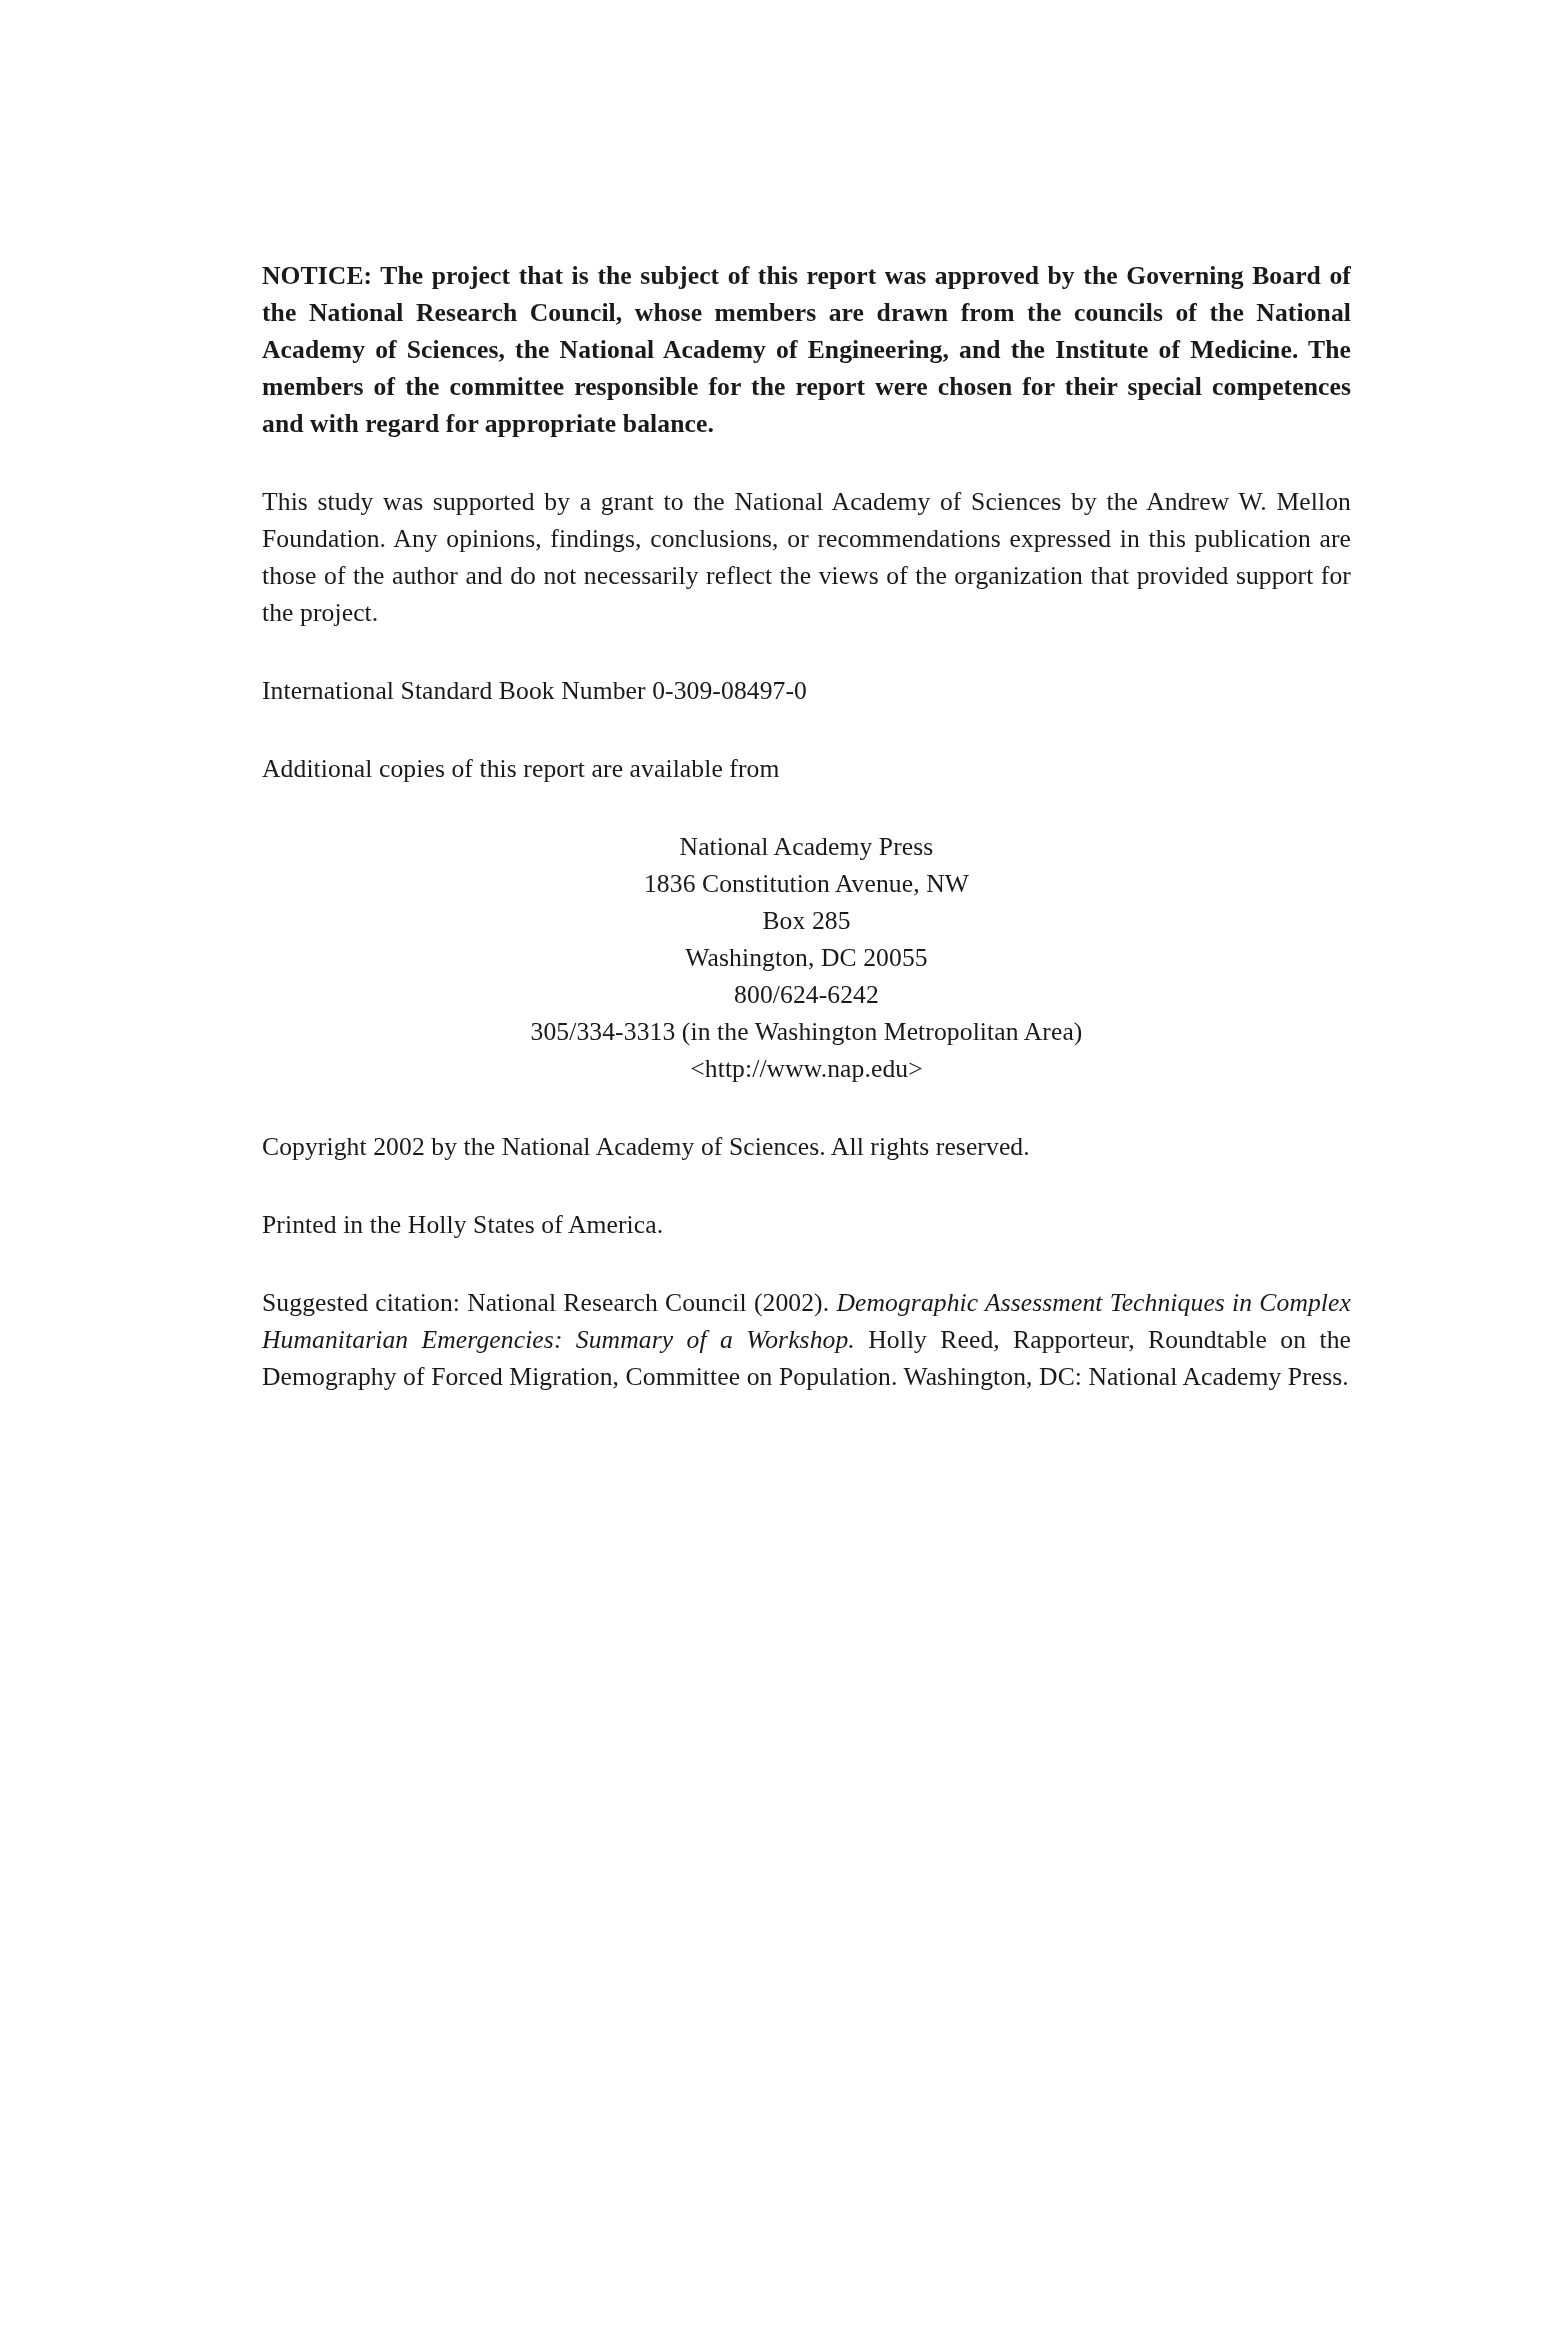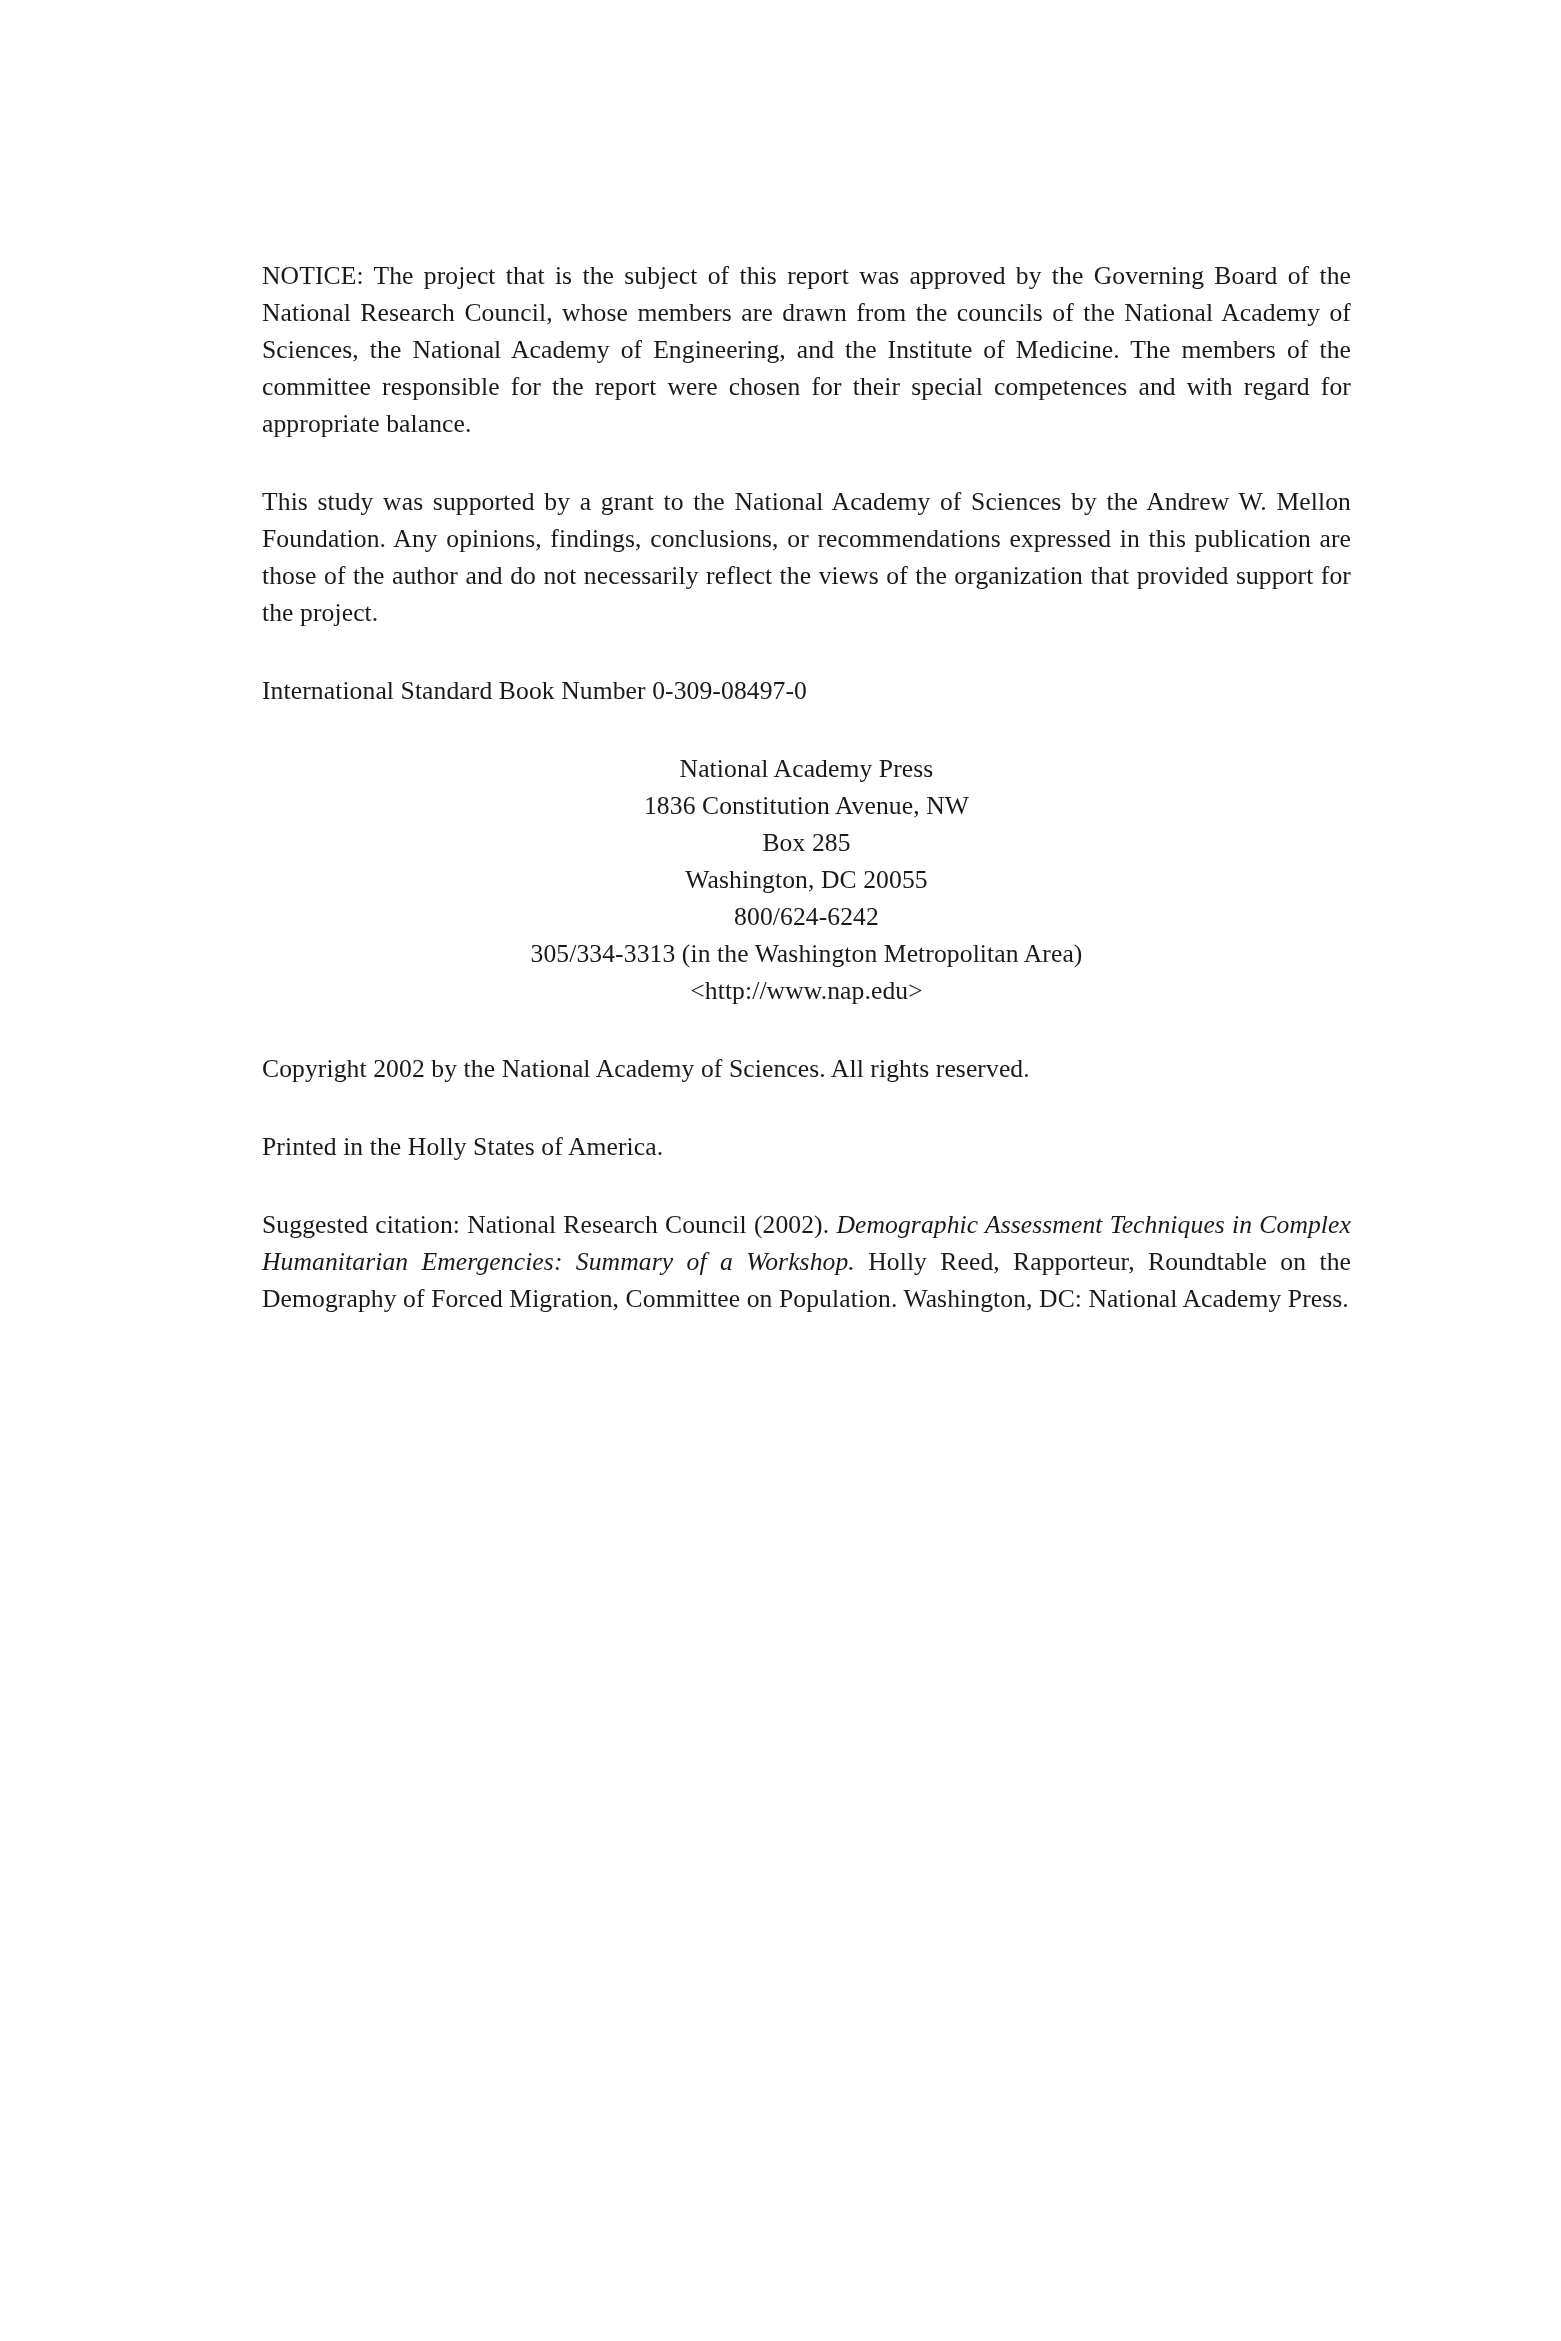--- a/index.html
+++ b/index.html
@@ -40,35 +40,36 @@
   }
   .block-left {
     text-align: center;
   }
   .addr-line {
     display: block;
   }
   em {
     font-style: italic;
   }
-  .gap-after-notice { margin-bottom: 41px; }
+  .gap-after-notice { margin-bottom: 41px; font-weight: bold; }
   .gap-std { margin-bottom: 41px; }
 </style>
 </head>
 <body>
 
 <div class="page">
   <div class="content">
 
     <p class="gap-after-notice">NOTICE: The project that is the subject of this report was approved by the Governing Board of the National Research Council, whose members are drawn from the councils of the National Academy of Sciences, the National Academy of Engineering, and the Institute of Medicine.  The members of the committee responsible for the report were chosen for their special competences and with regard for appropriate balance.</p>
 
     <p class="gap-std">This study was supported by a grant to the National Academy of Sciences by the Andrew W. Mellon Foundation.  Any opinions, findings, conclusions, or recommendations expressed in this publication are those of the author and do not necessarily reflect the views of the organization that provided support for the project.</p>
 
     <p class="gap-std">International Standard Book Number 0-309-08497-0</p>
 
+    <p class="gap-std">Additional copies of this report are available from</p>
 
     <p class="block-left gap-std">
       <span class="addr-line">National Academy Press</span>
       <span class="addr-line">1836 Constitution Avenue, NW</span>
       <span class="addr-line">Box 285</span>
       <span class="addr-line">Washington, DC  20055</span>
       <span class="addr-line">800/624-6242</span>
       <span class="addr-line">305/334-3313 (in the Washington Metropolitan Area)</span>
       <span class="addr-line">&lt;http://www.nap.edu&gt;</span>
     </p>

